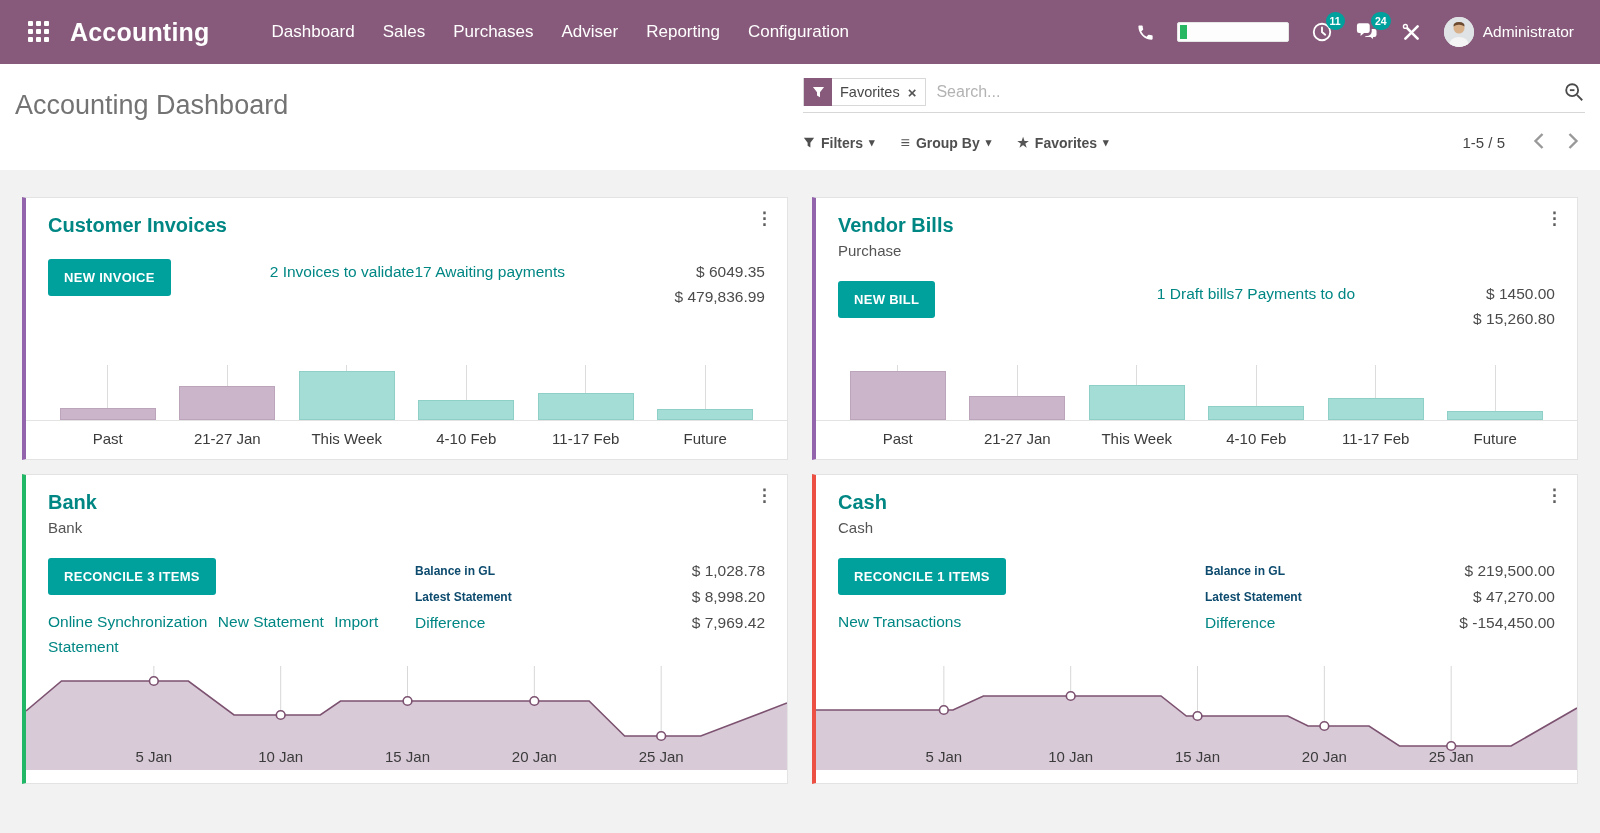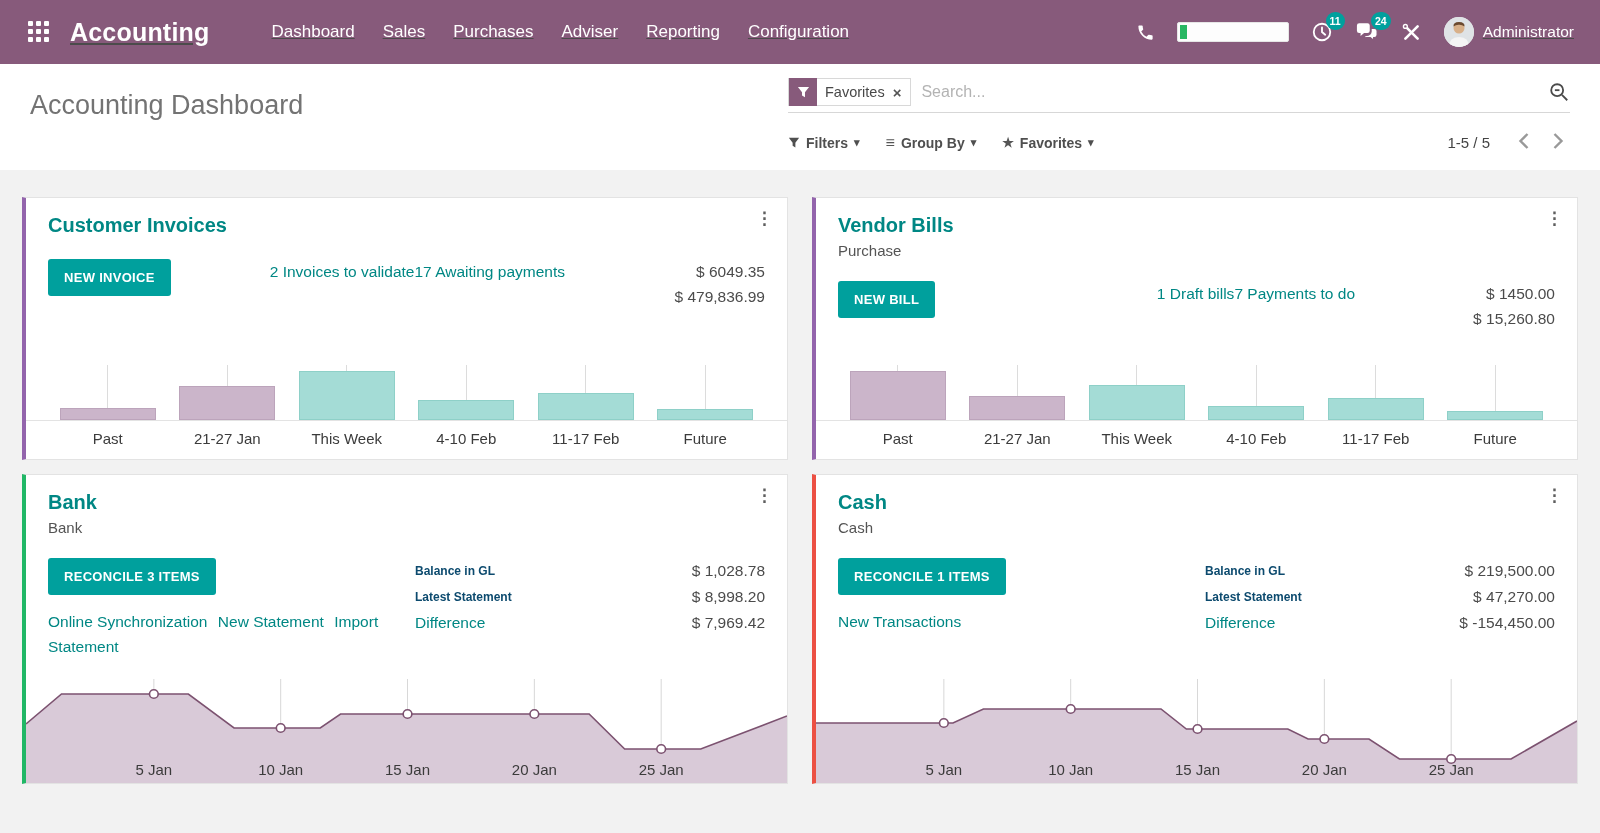--- a/index.html
+++ b/index.html
@@ -1,35 +1,35 @@
 <!DOCTYPE html>
 <html><head>
 <meta charset="utf-8">
 <style>
   * { box-sizing: border-box; margin: 0; padding: 0; }
   html,body { width:1600px; height:833px; overflow:hidden; }
   body { font-family: "Liberation Sans", sans-serif; background:#f2f2f2; color:#4b4b4b; }
 
   
-  .navbar { height:64px; background:#875A7B; display:flex; align-items:center; padding:0 26px 0 22px;text-decoration:underline; }
+  .navbar { height:64px; background:#875A7B; display:flex; align-items:center; padding:0 26px 0 22px; }
   .apps-btn { width:34px; height:34px; display:flex; align-items:center; justify-content:center; cursor:pointer; background:none; border:none; }
   .app-name { color:#fff; font-size:25px; font-weight:bold; margin-left:14px; letter-spacing:.2px; cursor:pointer; }
   .menu { display:flex; margin-left:48px; }
   .menu a { color:#fff; font-size:17px; padding:0 14px; line-height:64px; text-decoration:none; cursor:pointer; }
   .systray { margin-left:auto; display:flex; align-items:center; gap:22px; }
   .tray-item { position:relative; display:flex; align-items:center; cursor:pointer; }
   .badge { position:absolute; top:-9px; right:-12px; background:#00A09D; color:#fff; font-size:10.5px; font-weight:bold;
            min-width:18px; height:18px; border-radius:9px; display:flex; align-items:center; justify-content:center; padding:8px 4px; }
   .meter { width:112px; height:20px; background:#fdfdfd; border-radius:2px; position:relative; border:1px solid #e6e6e6; }
   .meter-fill { position:absolute; left:2px; top:2px; bottom:2px; width:7px; background:#28b763; }
   .avatar { width:30px; height:30px; border-radius:50%; overflow:hidden; background:#e9e9e9; }
   .user-name { color:#fff; font-size:15.5px; margin-left:9px; }
 
   
-  .control-panel { background:#fff; height:106px; display:flex; padding:0 30px; }
+  .control-panel { background:#fff; height:106px; display:flex; padding:0 15px; }
   .cp-left { flex:1; padding-top:26px; }
   .page-title { font-size:27px; font-weight:normal; color:#737373; }
   .cp-right { width:782px; padding-top:14px; }
   .search-row { display:flex; align-items:center; border-bottom:1px solid #d7d7d7; padding-bottom:6px; }
   .facet { display:flex; align-items:center; border:1px solid #d8d8d8; background:#fff; height:28px; }
   .facet-ico { width:28px; height:28px; background:#875A7B; display:flex; align-items:center; justify-content:center; }
   .facet-label { font-size:14.5px; color:#484848; padding:0 8px; }
   .facet-x { font-size:15px; color:#555; font-weight:bold; padding-right:9px; cursor:pointer; background:none; border:none; }
   .search-input { flex:1; border:none; outline:none; font-size:16px; color:#555; margin-left:10px; font-family:inherit; background:transparent; }
   .search-input::placeholder { color:#b3b3b3; }
@@ -71,21 +71,21 @@
   
   .bar-chart { position:relative; height:86px; margin-top:auto; }
   .bar-chart::after { content:''; position:absolute; left:-22px; right:-22px; bottom:28px; border-top:1px solid #e3e3e3; }
   .grid-v { position:absolute; top:2px; bottom:29px; width:1px; background:#dcdcdc; }
   .bar { position:absolute; bottom:29px; z-index:2; cursor:pointer; }
   .bar.past { background:#CBB5CA; border:1px solid #BCA4BB; }
   .bar.future { background:#A4DCD6; border:1px solid #8ED0C8; }
   .bar-label { position:absolute; bottom:2px; transform:translateX(-50%); font-size:15px; color:#3b3b3b; white-space:nowrap; }
 
   
-  .area-chart { position:absolute; left:0; right:0; bottom:0; height:112px; }
+  .area-chart { position:absolute; left:0; right:0; bottom:13px; height:112px; }
   .area-svg { position:absolute; left:0; top:0; width:100%; height:100%; }
   .area-label { position:absolute; bottom:5px; transform:translateX(-50%); font-size:15px; color:#3b3b3b; z-index:3; white-space:nowrap; }
 </style>
 </head>
 <body>
 
 <header class="navbar">
   <button class="apps-btn">
     <svg width="22" height="22" viewBox="0 0 22 22">
       <g fill="#fff">

